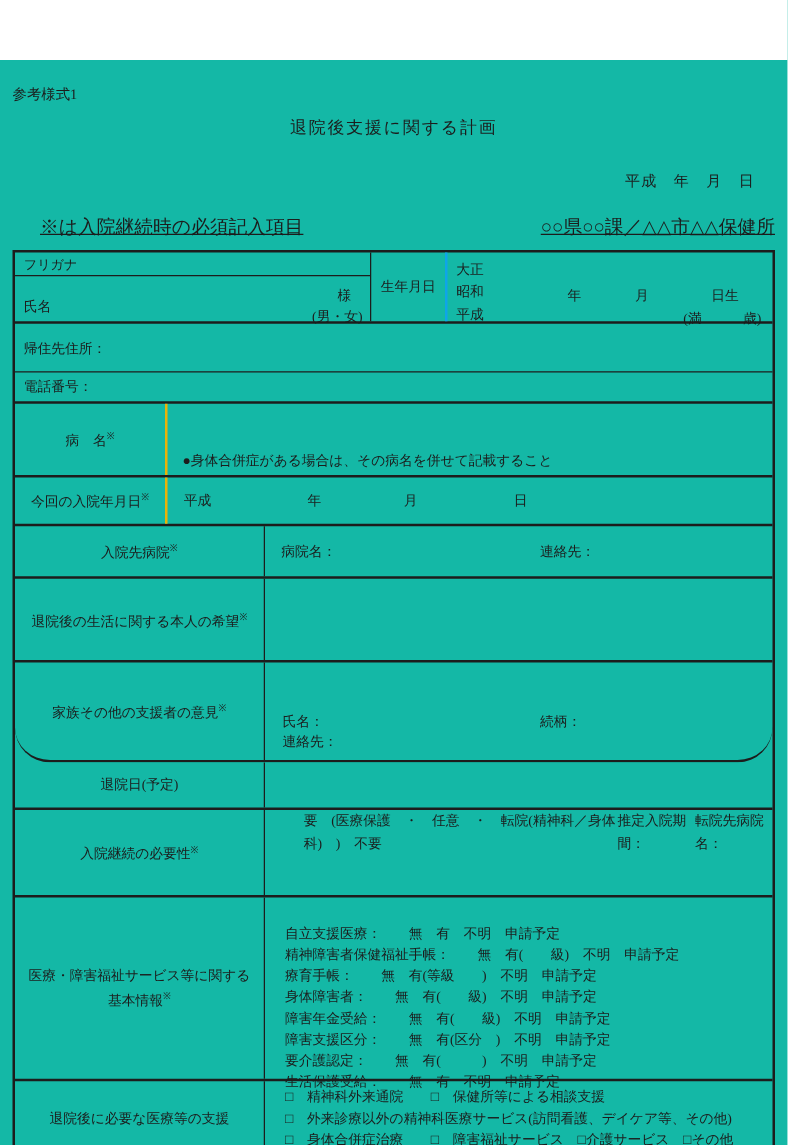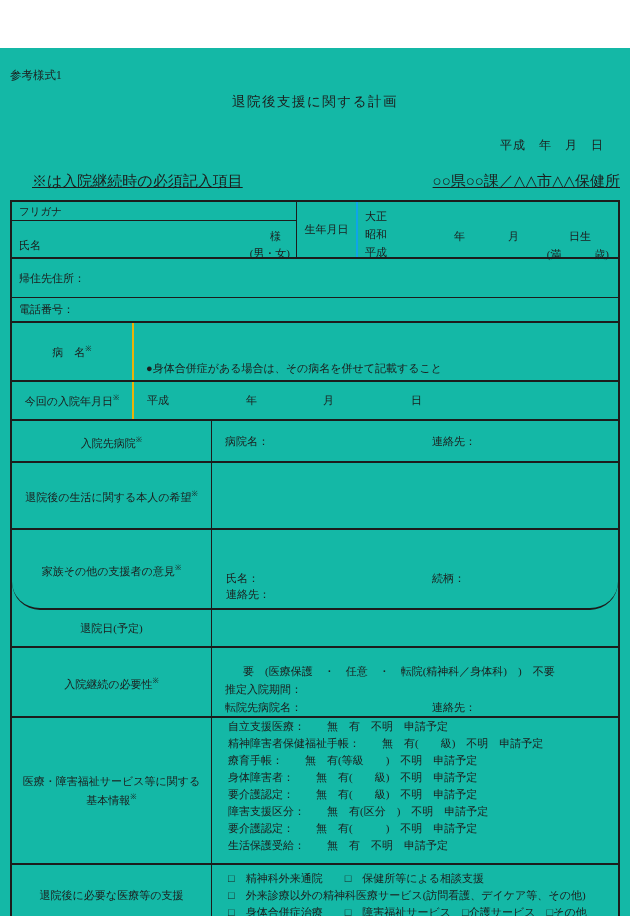--- a/index.html
+++ b/index.html
@@ -55,27 +55,27 @@
   .r-wishes { height:67px; }
 
   .r-family { height:80px;border-radius:28px; }
   .family-cell { display:flex; flex-direction:column; justify-content:flex-end; padding:0 0 6px 14px; line-height:16px; }
   .fam-line { position:relative; }
   .fam-line .abs2r { position:absolute; left:206px; top:0; }
 
   .r-discharge { height:38px; }
 
   .r-cont { height:70px; }
-  .cont-cell { display:flex; flex-direction:column; justify-content:flex-end; padding-left:13px; line-height:18px; }
+  .cont-cell { display:flex; flex-direction:row; justify-content:center; padding-left:13px; line-height:18px; }
   .cont-cell .indent { padding-left:18px; }
   .cont-line3 { position:relative; }
   .cont-line3 .abs2r { position:absolute; left:207px; top:0; }
 
   .r-services { height:147px; }
-  .services-cell { padding:0 0 0 16px; line-height:17px; }
+  .services-cell { padding:21px 0 0 16px; line-height:17px; }
 
   .r-support { height:60px; }
   .support-cell { padding:5px 0 12px 16px; line-height:17px; }
 </style>
 </head>
 <body>
 
 <div class="sheet">
 
   <div class="form-id">参考様式1</div>
@@ -206,21 +206,21 @@
         <div>医療・障害福祉サービス等に関する</div>
         <div>
           <span>基本情報</span><span class="sup">※</span>
         </div>
       </div>
       <div class="cell services-cell">
         <div>自立支援医療：　　無　有　不明　申請予定</div>
         <div>精神障害者保健福祉手帳：　　無　有(　　級)　不明　申請予定</div>
         <div>療育手帳：　　無　有(等級　　)　不明　申請予定</div>
         <div>身体障害者：　　無　有(　　級)　不明　申請予定</div>
-        <div>要介護認定：　　無　有(　　級)　不明　申請予定</div>
+        <div>障害年金受給：　　無　有(　　級)　不明　申請予定</div>
         <div>障害支援区分：　　無　有(区分　)　不明　申請予定</div>
         <div>要介護認定：　　無　有(　　　)　不明　申請予定</div>
         <div>生活保護受給：　　無　有　不明　申請予定</div>
       </div>
     </div>
 
     <div class="row r-support">
       <div class="lbl-l">
         <span>退院後に必要な医療等の支援</span>
       </div>

